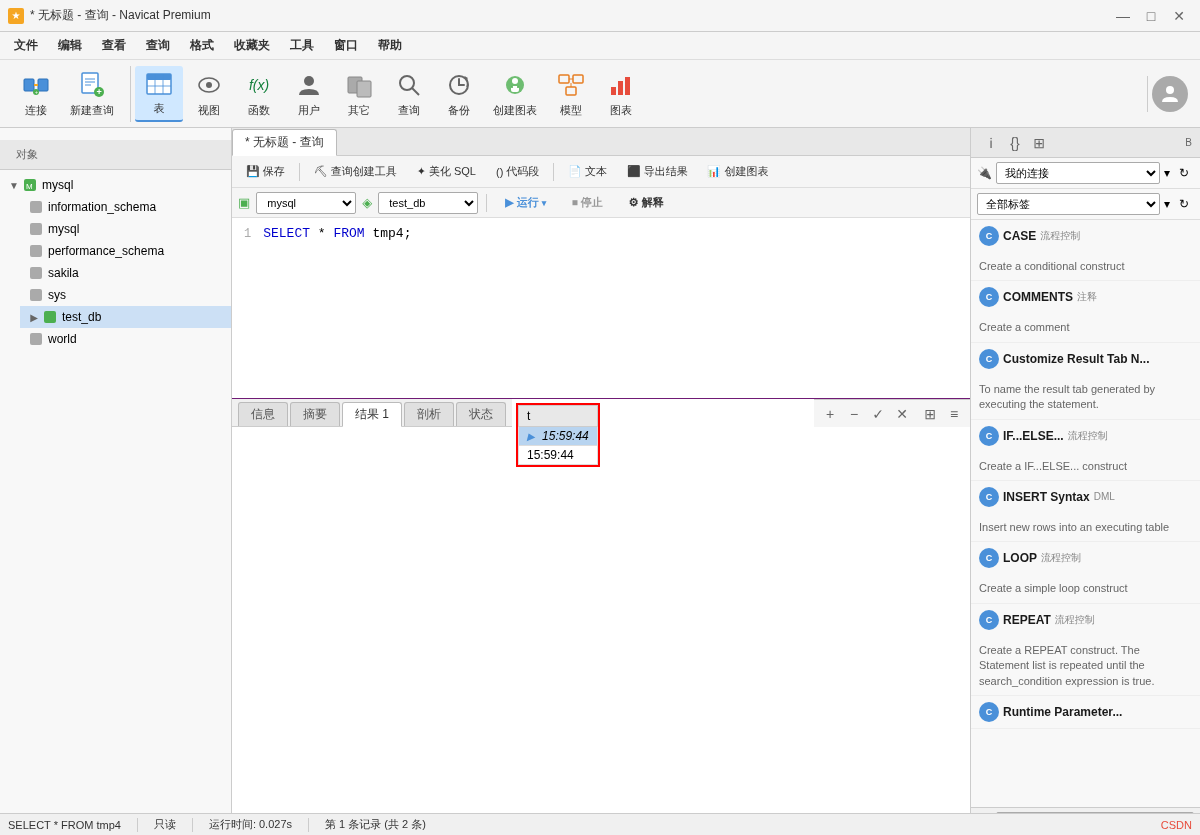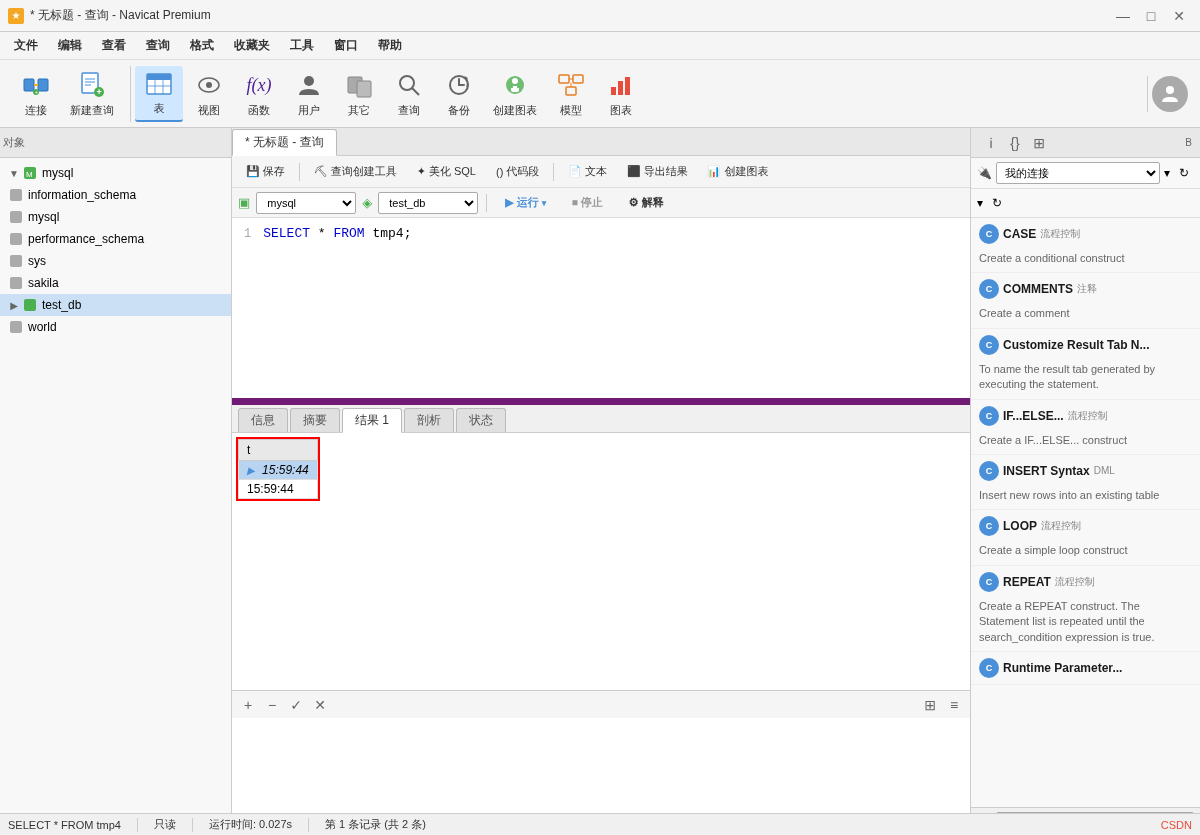--- a/index.html
+++ b/index.html
@@ -32,28 +32,28 @@
     .tool-btn { display: flex; flex-direction: column; align-items: center; justify-content: center; padding: 4px 8px; cursor: pointer; border-radius: 3px; min-width: 48px; height: 56px; border: none; background: transparent; }
     .tool-btn.active { background: #d0e8ff; border-bottom: 2px solid #4a90d9; }
     .tool-icon { width: 32px; height: 32px; display: flex; align-items: center; justify-content: center; font-size: 20px; }
     .tool-label { font-size: 11px; color: #333; margin-top: 2px; }
 
     
     .main-layout { display: flex; height: calc(835px - 32px - 28px - 68px); }
 
     
     .sidebar { width: 232px; background: #f8f8f8; border-right: 1px solid #ccc; display: flex; flex-direction: column; }
-    .sidebar-header { height: 30px; background: #e8e8e8; border-bottom: 1px solid #ccc; display: flex; align-items: center; padding: 0 3px; font-size: 11px; color: #666; }
+    .sidebar-header { height: 30px; background: #e8e8e8; border-bottom: 1px solid #ccc; display: flex; align-items: center; padding: 0 16px; font-size: 11px; color: #666; margin-top: 12px; }
     .sidebar-tree { flex: 1; overflow-y: auto; padding: 4px 0; }
     .tree-item { display: flex; align-items: center; padding: 3px 8px; cursor: pointer; font-size: 12px; }
     .tree-item.selected { background: #cce0f5; }
     .tree-arrow { width: 12px; height: 12px; display: inline-flex; align-items: center; justify-content: center; margin-right: 2px; font-size: 10px; color: #666; }
     .tree-icon { width: 16px; height: 16px; margin-right: 4px; display: inline-flex; align-items: center; justify-content: center; }
     .tree-icon.db { color: #4caf50; font-size: 14px; }
-    .tree-children { }
+    .tree-children { padding-left: 20px; }
 
     
     .content-area { flex: 1; display: flex; flex-direction: column; background: white; }
 
     
     .content-tabs { height: 28px; background: #e8e8e8; display: flex; align-items: flex-end; border-bottom: 1px solid #ccc; }
     .content-tab { padding: 4px 12px; background: #d0d0d0; border: 1px solid #bbb; border-bottom: none; cursor: pointer; font-size: 12px; color: #555; margin-right: 2px; border-radius: 3px 3px 0 0; }
     .content-tab.active { background: white; color: #333; border-bottom: 1px solid white; margin-bottom: -1px; }
 
     
@@ -67,21 +67,21 @@
     .run-btn { display: flex; align-items: center; gap: 3px; padding: 2px 10px; background: transparent; border: none; cursor: pointer; font-size: 11px; color: #4a90d9; font-weight: bold; }
     .stop-btn { color: #999; }
     .explain-btn { color: #333; }
 
     
     .sql-editor { flex: 1; background: white; padding: 8px 12px; font-family: 'Courier New', monospace; font-size: 13px; overflow-y: auto; }
     .line-number { color: #aaa; margin-right: 12px; user-select: none; font-size: 12px; }
     .sql-text .kw { color: #0000cd; }
 
     
-    .result-area { height: 320px; border-top: 7px solid #701a75; display: flex; flex-direction: column; }
+    .result-area { height: 320px; border-top: 1px solid #701a75; display: flex; flex-direction: row; }
     .result-tabs { height: 28px; background: #f0f0f0; display: flex; align-items: flex-end; padding: 0 6px; border-bottom: 1px solid #ccc; gap: 2px; }
     .result-tab { padding: 3px 12px; background: #e0e0e0; border: 1px solid #bbb; border-bottom: none; cursor: pointer; font-size: 12px; color: #555; border-radius: 3px 3px 0 0; }
     .result-tab.active { background: white; color: #333; border-bottom: 1px solid white; margin-bottom: -1px; }
 
     
     .result-table-container { flex: 1; overflow: auto; padding: 4px; }
     .result-table { border-collapse: collapse; font-size: 12px; }
     .result-table th { background: #e8e8e8; border: 1px solid #ccc; padding: 3px 8px; text-align: left; font-weight: normal; }
     .result-table td { border: 1px solid #ddd; padding: 2px 8px; }
     .result-table tr.selected td { background: #b8d4f0; font-style: italic; }
@@ -99,21 +99,21 @@
     
     .rp-selector { padding: 4px 6px; display: flex; align-items: center; gap: 4px; border-bottom: 1px solid #ddd; }
     .rp-select { flex: 1; height: 22px; font-size: 11px; border: 1px solid #aaa; border-radius: 2px; background: white; padding: 0 4px; }
     .rp-refresh-btn { width: 20px; height: 20px; display: flex; align-items: center; justify-content: center; cursor: pointer; font-size: 12px; border: none; background: transparent; }
 
     
     .snippet-list { flex: 1; overflow-y: auto; }
     .snippet-item { padding: 6px 8px; border-bottom: 1px solid #eee; cursor: pointer; }
     .snippet-title { font-size: 12px; font-weight: bold; color: #1a1a1a; display: flex; align-items: center; gap: 4px; }
     .snippet-tag { font-size: 10px; color: #888; font-weight: normal; }
-    .snippet-desc { font-size: 11px; color: #666; margin-top: 7px; line-height: 1.4; }
+    .snippet-desc { font-size: 11px; color: #666; margin-top: 13px; line-height: 1.4; }
     .snippet-icon { width: 20px; height: 20px; background: #4a90d9; border-radius: 50%; display: flex; align-items: center; justify-content: center; color: white; font-size: 9px; flex-shrink: 0; }
 
     
     .rp-search { height: 28px; border-top: 1px solid #ccc; display: flex; align-items: center; padding: 0 6px; gap: 4px; background: #f0f0f0; }
     .rp-search-input { flex: 1; height: 20px; font-size: 11px; border: 1px solid #aaa; border-radius: 2px; padding: 0 4px; }
 
     
     .status-bar { height: 22px; background: #f0f0f0; border-top: 1px solid #ccc; display: flex; align-items: center; padding: 0 8px; font-size: 11px; color: #333; gap: 16px; position: absolute; bottom: 0; left: 0; right: 0; }
     .status-item { display: flex; align-items: center; gap: 4px; }
     .status-sep { width: 1px; height: 14px; background: #ccc; }
@@ -192,21 +192,21 @@
     <button class="tool-btn">
       <div class="tool-icon">
         <svg width="28" height="28" viewBox="0 0 28 28">
           <ellipse cx="14" cy="14" rx="10" ry="7" fill="none" stroke="#666" stroke-width="1.5"></ellipse>
           <circle cx="14" cy="14" r="3" fill="#666"></circle>
         </svg>
       </div>
       <span class="tool-label">视图</span>
     </button>
     <button class="tool-btn">
-      <div class="tool-icon" style="font-size:18px; color:#4c1d95; font-family: Liberation Serif, serif; font-style: italic;">f(x)</div>
+      <div class="tool-icon" style="font-size:14px; color:#15803d; font-family: Liberation Sans, sans-serif; font-style: italic;">f(x)</div>
       <span class="tool-label">函数</span>
     </button>
     <button class="tool-btn">
       <div class="tool-icon">
         <svg width="28" height="28" viewBox="0 0 28 28">
           <circle cx="14" cy="10" r="5" fill="#666"></circle>
           <path d="M4 24 Q4 18 14 18 Q24 18 24 24" fill="#666"></path>
         </svg>
       </div>
       <span class="tool-label">用户</span>
@@ -325,29 +325,29 @@
               </svg>
           </span>
           <span>performance_schema</span>
         </div>
         <div class="tree-item">
           <span class="tree-icon db">
             <svg width="14" height="14" viewBox="0 0 14 14">
                 <rect x="1" y="1" width="12" height="12" rx="2" fill="#aaa"></rect>
               </svg>
           </span>
-          <span>sys</span>
+          <span>sakila</span>
         </div>
         <div class="tree-item">
           <span class="tree-icon db">
             <svg width="14" height="14" viewBox="0 0 14 14">
                 <rect x="1" y="1" width="12" height="12" rx="2" fill="#aaa"></rect>
               </svg>
           </span>
-          <span>sakila</span>
+          <span>sys</span>
         </div>
         <div class="tree-item selected">
           <span class="tree-arrow">▶</span>
           <span class="tree-icon db">
             <svg width="14" height="14" viewBox="0 0 14 14">
                 <rect x="1" y="1" width="12" height="12" rx="2" fill="#4caf50"></rect>
               </svg>
           </span>
           <span>test_db</span>
         </div>
@@ -500,20 +500,23 @@
     <div class="rp-selector">
       <span style="color:#4a90d9; font-size:12px;">🔌</span>
       <select class="rp-select">
         <option>我的连接</option>
       </select>
       <span style="font-size:12px;">▾</span>
       <button class="rp-refresh-btn">↻</button>
     </div>
 
     <div class="rp-selector">
+      <select class="rp-select" style="width:100%">
+        <option>全部标签</option>
+      </select>
       <span style="font-size:12px;">▾</span>
       <button class="rp-refresh-btn">↻</button>
     </div>
 
     <div class="snippet-list">
       <div class="snippet-item">
         <div class="snippet-title">
           <div class="snippet-icon">C</div>
           <span>CASE</span>
           <span class="snippet-tag">流程控制</span>
@@ -542,21 +545,21 @@
           <span class="snippet-tag">流程控制</span>
         </div>
         <div class="snippet-desc">Create a IF...ELSE... construct</div>
       </div>
       <div class="snippet-item">
         <div class="snippet-title">
           <div class="snippet-icon">C</div>
           <span>INSERT Syntax</span>
           <span class="snippet-tag">DML</span>
         </div>
-        <div class="snippet-desc">Insert new rows into an existing table</div>
+        <div class="snippet-desc">Insert new rows into an executing table</div>
       </div>
       <div class="snippet-item">
         <div class="snippet-title">
           <div class="snippet-icon">C</div>
           <span>LOOP</span>
           <span class="snippet-tag">流程控制</span>
         </div>
         <div class="snippet-desc">Create a simple loop construct</div>
       </div>
       <div class="snippet-item">

